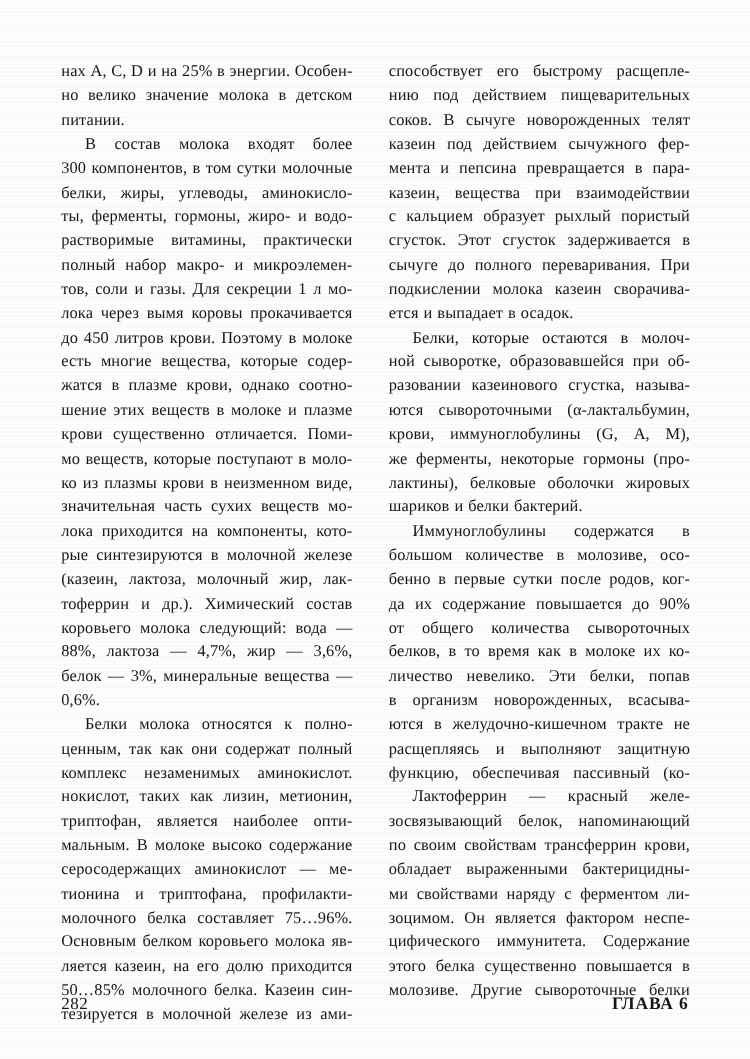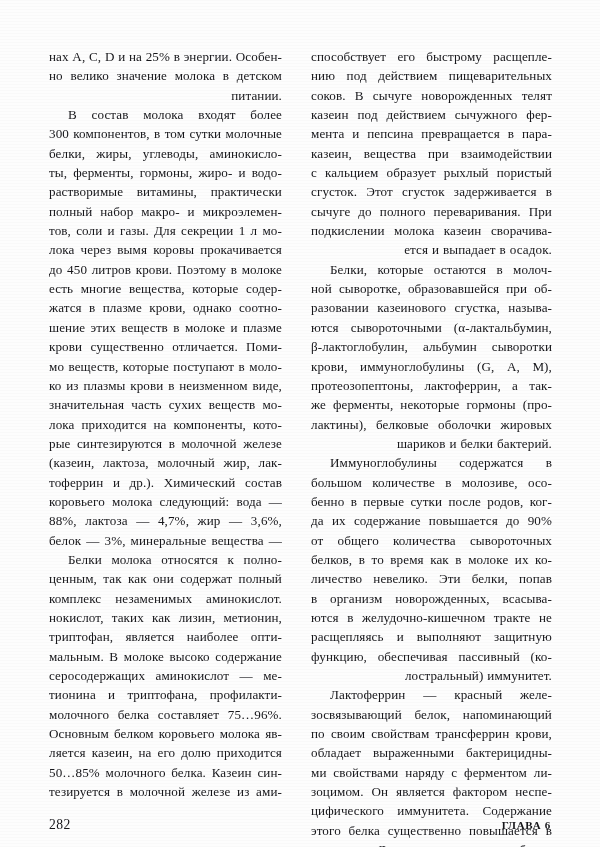--- a/index.html
+++ b/index.html
@@ -49,21 +49,21 @@
     height: 19.35px;
     white-space: pre;
     letter-spacing: 0.1px;
   }
   
   .ln.j {
     justify-content: space-between;
   }
   
   .ln.l {
-    justify-content: flex-end;
+    justify-content: flex-start;
   }
   .ln.l .w + .w { margin-left: 0.30em; }
 
   .w { display: inline-block; }
 
   
   .ln.ind { padding-left: 19px; }
 
   
   .footer {
@@ -74,24 +74,23 @@
     height: 20px;
     display: flex;
     align-items: baseline;
     justify-content: space-between;
   }
   .folio {
     font-size: 13.6px;
     letter-spacing: 0.4px;
   }
   .chapter {
-    font-size: 11px;
+    font-size: 14px;
     font-weight: bold;
     letter-spacing: 0.7px;
-    margin-top: 24px;
   }
 
   
   .grain {
     position: absolute;
     inset: 0;
     pointer-events: none;
     opacity: 0.035;
     background-image:
       repeating-linear-gradient(0deg, rgba(0,0,0,.5) 0 1px, transparent 1px 3px);
@@ -123,20 +122,21 @@
         <div class="ln j"><span class="w">мо</span><span class="w">веществ,</span><span class="w">которые</span><span class="w">поступают</span><span class="w">в</span><span class="w">моло-</span></div>
         <div class="ln j"><span class="w">ко</span><span class="w">из</span><span class="w">плазмы</span><span class="w">крови</span><span class="w">в</span><span class="w">неизменном</span><span class="w">виде,</span></div>
         <div class="ln j"><span class="w">значительная</span><span class="w">часть</span><span class="w">сухих</span><span class="w">веществ</span><span class="w">мо-</span></div>
         <div class="ln j"><span class="w">лока</span><span class="w">приходится</span><span class="w">на</span><span class="w">компоненты,</span><span class="w">кото-</span></div>
         <div class="ln j"><span class="w">рые</span><span class="w">синтезируются</span><span class="w">в</span><span class="w">молочной</span><span class="w">железе</span></div>
         <div class="ln j"><span class="w">(казеин,</span><span class="w">лактоза,</span><span class="w">молочный</span><span class="w">жир,</span><span class="w">лак-</span></div>
         <div class="ln j"><span class="w">тоферрин</span><span class="w">и</span><span class="w">др.).</span><span class="w">Химический</span><span class="w">состав</span></div>
         <div class="ln j"><span class="w">коровьего</span><span class="w">молока</span><span class="w">следующий:</span><span class="w">вода</span><span class="w">—</span></div>
         <div class="ln j"><span class="w">88%,</span><span class="w">лактоза</span><span class="w">—</span><span class="w">4,7%,</span><span class="w">жир</span><span class="w">—</span><span class="w">3,6%,</span></div>
         <div class="ln j"><span class="w">белок</span><span class="w">—</span><span class="w">3%,</span><span class="w">минеральные</span><span class="w">вещества</span><span class="w">—</span></div>
+        <div class="ln l"><span class="w">0,6%.</span></div>
         <div class="ln j ind"><span class="w">Белки</span><span class="w">молока</span><span class="w">относятся</span><span class="w">к</span><span class="w">полно-</span></div>
         <div class="ln j"><span class="w">ценным,</span><span class="w">так</span><span class="w">как</span><span class="w">они</span><span class="w">содержат</span><span class="w">полный</span></div>
         <div class="ln j"><span class="w">комплекс</span><span class="w">незаменимых</span><span class="w">аминокислот.</span></div>
         <div class="ln j"><span class="w">нокислот,</span><span class="w">таких</span><span class="w">как</span><span class="w">лизин,</span><span class="w">метионин,</span></div>
         <div class="ln j"><span class="w">триптофан,</span><span class="w">является</span><span class="w">наиболее</span><span class="w">опти-</span></div>
         <div class="ln j"><span class="w">мальным.</span><span class="w">В</span><span class="w">молоке</span><span class="w">высоко</span><span class="w">содержание</span></div>
         <div class="ln j"><span class="w">серосодержащих</span><span class="w">аминокислот</span><span class="w">—</span><span class="w">ме-</span></div>
         <div class="ln j"><span class="w">тионина</span><span class="w">и</span><span class="w">триптофана,</span><span class="w">профилакти-</span></div>
         <div class="ln j"><span class="w">молочного</span><span class="w">белка</span><span class="w">составляет</span><span class="w">75…96%.</span></div>
         <div class="ln j"><span class="w">Основным</span><span class="w">белком</span><span class="w">коровьего</span><span class="w">молока</span><span class="w">яв-</span></div>
@@ -153,38 +153,35 @@
         <div class="ln j"><span class="w">казеин,</span><span class="w">вещества</span><span class="w">при</span><span class="w">взаимодействии</span></div>
         <div class="ln j"><span class="w">с</span><span class="w">кальцием</span><span class="w">образует</span><span class="w">рыхлый</span><span class="w">пористый</span></div>
         <div class="ln j"><span class="w">сгусток.</span><span class="w">Этот</span><span class="w">сгусток</span><span class="w">задерживается</span><span class="w">в</span></div>
         <div class="ln j"><span class="w">сычуге</span><span class="w">до</span><span class="w">полного</span><span class="w">переваривания.</span><span class="w">При</span></div>
         <div class="ln j"><span class="w">подкислении</span><span class="w">молока</span><span class="w">казеин</span><span class="w">сворачива-</span></div>
         <div class="ln l"><span class="w">ется</span><span class="w">и</span><span class="w">выпадает</span><span class="w">в</span><span class="w">осадок.</span></div>
         <div class="ln j ind"><span class="w">Белки,</span><span class="w">которые</span><span class="w">остаются</span><span class="w">в</span><span class="w">молоч-</span></div>
         <div class="ln j"><span class="w">ной</span><span class="w">сыворотке,</span><span class="w">образовавшейся</span><span class="w">при</span><span class="w">об-</span></div>
         <div class="ln j"><span class="w">разовании</span><span class="w">казеинового</span><span class="w">сгустка,</span><span class="w">называ-</span></div>
         <div class="ln j"><span class="w">ются</span><span class="w">сывороточными</span><span class="w">(α-лактальбумин,</span></div>
-        <div class="ln j"><span class="w">β-лактоглобулин,</span><span class="w">альбумин</span><span class="w">сыворотки</span></div>
         <div class="ln j"><span class="w">крови,</span><span class="w">иммуноглобулины</span><span class="w">(G,</span><span class="w">A,</span><span class="w">M),</span></div>
-        <div class="ln j"><span class="w">протеозопептоны,</span><span class="w">лактоферрин,</span><span class="w">а</span><span class="w">так-</span></div>
         <div class="ln j"><span class="w">же</span><span class="w">ферменты,</span><span class="w">некоторые</span><span class="w">гормоны</span><span class="w">(про-</span></div>
         <div class="ln j"><span class="w">лактины),</span><span class="w">белковые</span><span class="w">оболочки</span><span class="w">жировых</span></div>
         <div class="ln l"><span class="w">шариков</span><span class="w">и</span><span class="w">белки</span><span class="w">бактерий.</span></div>
         <div class="ln j ind"><span class="w">Иммуноглобулины</span><span class="w">содержатся</span><span class="w">в</span></div>
         <div class="ln j"><span class="w">большом</span><span class="w">количестве</span><span class="w">в</span><span class="w">молозиве,</span><span class="w">осо-</span></div>
         <div class="ln j"><span class="w">бенно</span><span class="w">в</span><span class="w">первые</span><span class="w">сутки</span><span class="w">после</span><span class="w">родов,</span><span class="w">ког-</span></div>
         <div class="ln j"><span class="w">да</span><span class="w">их</span><span class="w">содержание</span><span class="w">повышается</span><span class="w">до</span><span class="w">90%</span></div>
         <div class="ln j"><span class="w">от</span><span class="w">общего</span><span class="w">количества</span><span class="w">сывороточных</span></div>
         <div class="ln j"><span class="w">белков,</span><span class="w">в</span><span class="w">то</span><span class="w">время</span><span class="w">как</span><span class="w">в</span><span class="w">молоке</span><span class="w">их</span><span class="w">ко-</span></div>
         <div class="ln j"><span class="w">личество</span><span class="w">невелико.</span><span class="w">Эти</span><span class="w">белки,</span><span class="w">попав</span></div>
         <div class="ln j"><span class="w">в</span><span class="w">организм</span><span class="w">новорожденных,</span><span class="w">всасыва-</span></div>
         <div class="ln j"><span class="w">ются</span><span class="w">в</span><span class="w">желудочно-кишечном</span><span class="w">тракте</span><span class="w">не</span></div>
         <div class="ln j"><span class="w">расщепляясь</span><span class="w">и</span><span class="w">выполняют</span><span class="w">защитную</span></div>
         <div class="ln j"><span class="w">функцию,</span><span class="w">обеспечивая</span><span class="w">пассивный</span><span class="w">(ко-</span></div>
-        <div class="ln l"><span class="w">лостральный)</span><span class="w">иммунитет.</span></div>
         <div class="ln j ind"><span class="w">Лактоферрин</span><span class="w">—</span><span class="w">красный</span><span class="w">желе-</span></div>
         <div class="ln j"><span class="w">зосвязывающий</span><span class="w">белок,</span><span class="w">напоминающий</span></div>
         <div class="ln j"><span class="w">по</span><span class="w">своим</span><span class="w">свойствам</span><span class="w">трансферрин</span><span class="w">крови,</span></div>
         <div class="ln j"><span class="w">обладает</span><span class="w">выраженными</span><span class="w">бактерицидны-</span></div>
         <div class="ln j"><span class="w">ми</span><span class="w">свойствами</span><span class="w">наряду</span><span class="w">с</span><span class="w">ферментом</span><span class="w">ли-</span></div>
         <div class="ln j"><span class="w">зоцимом.</span><span class="w">Он</span><span class="w">является</span><span class="w">фактором</span><span class="w">неспе-</span></div>
         <div class="ln j"><span class="w">цифического</span><span class="w">иммунитета.</span><span class="w">Содержание</span></div>
         <div class="ln j"><span class="w">этого</span><span class="w">белка</span><span class="w">существенно</span><span class="w">повышается</span><span class="w">в</span></div>
         <div class="ln j"><span class="w">молозиве.</span><span class="w">Другие</span><span class="w">сывороточные</span><span class="w">белки</span></div>
       </div>

